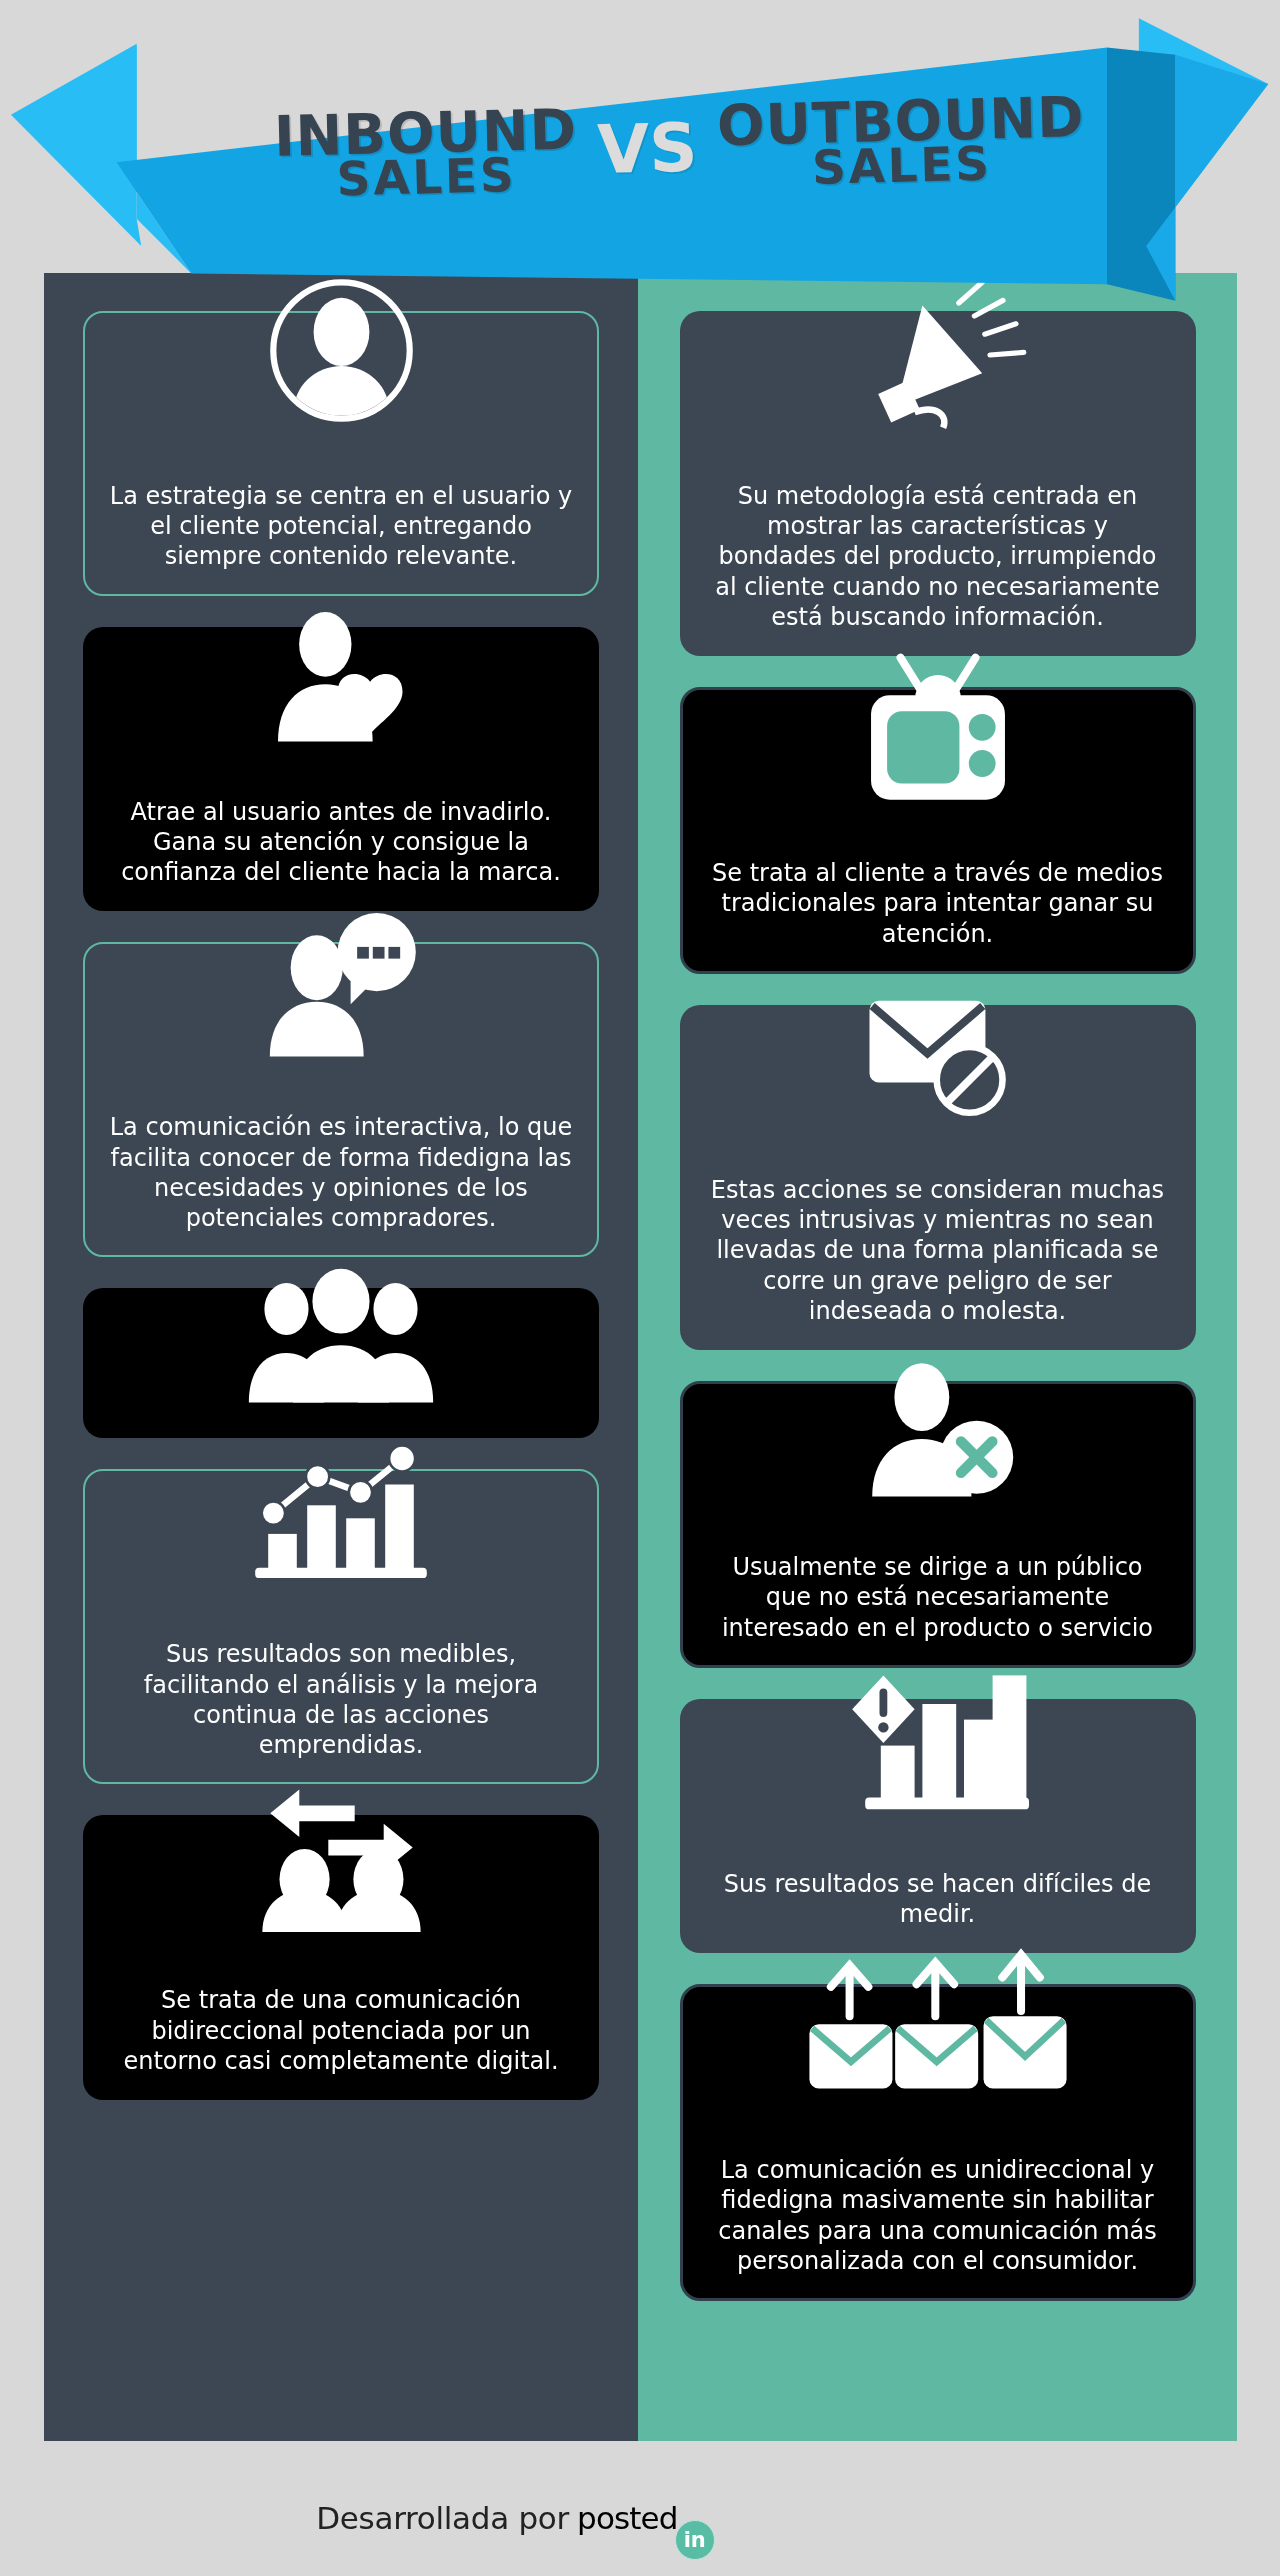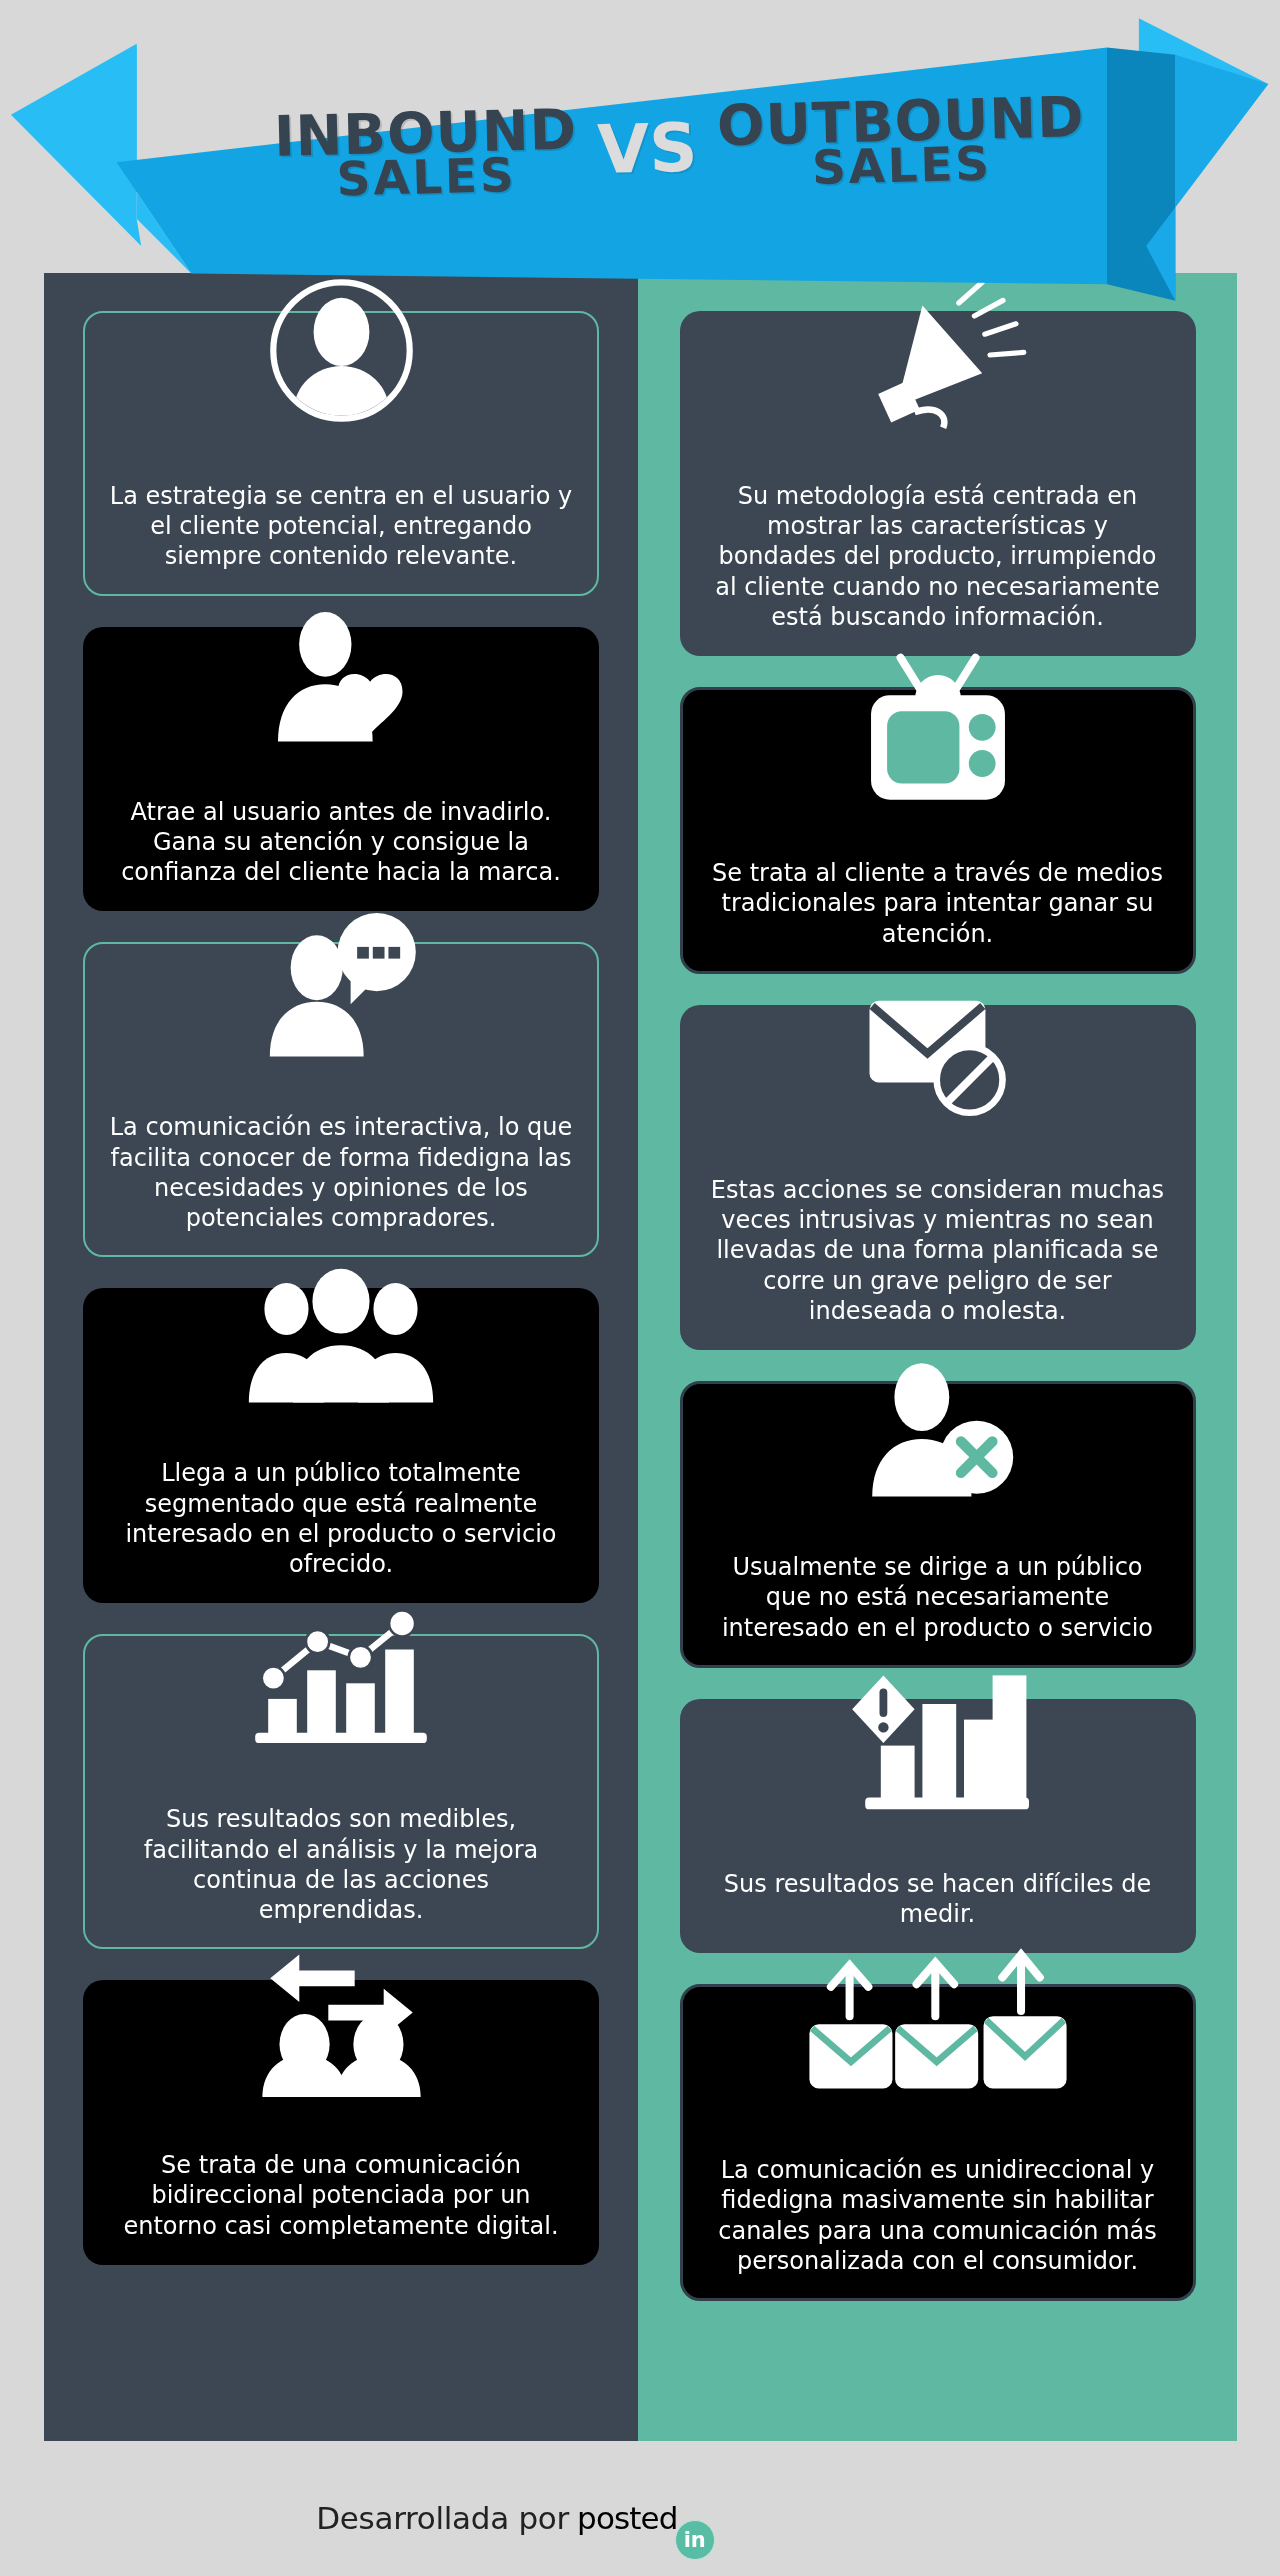--- a/index.html
+++ b/index.html
@@ -192,21 +192,20 @@
           <g fill="#fff">
             <ellipse cx="33" cy="30" rx="17" ry="20"></ellipse>
             <path d="M4 102 C4 76 17 64 33 64 C49 64 62 76 62 102 Z"></path>
             <ellipse cx="117" cy="30" rx="17" ry="20"></ellipse>
             <path d="M88 102 C88 76 101 64 117 64 C133 64 146 76 146 102 Z"></path>
             <ellipse cx="75" cy="24" rx="22" ry="25"></ellipse>
             <path d="M38 102 C38 72 54 58 75 58 C96 58 112 72 112 102 Z"></path>
           </g>
         </svg>
       </div>
-      <div class="card-text">Llega a un público totalmente segmentado que está realmente interesado en el producto o servicio ofrecido.</div>
     </div>
 
     <div class="card dark">
       <div class="card-icon">
         <svg width="182" height="138" viewBox="0 0 140 106">
           <g fill="#fff">
             <rect x="14" y="66" width="22" height="28"></rect>
             <rect x="44" y="44" width="22" height="50"></rect>
             <rect x="74" y="54" width="22" height="40"></rect>
             <rect x="104" y="28" width="22" height="66"></rect>

